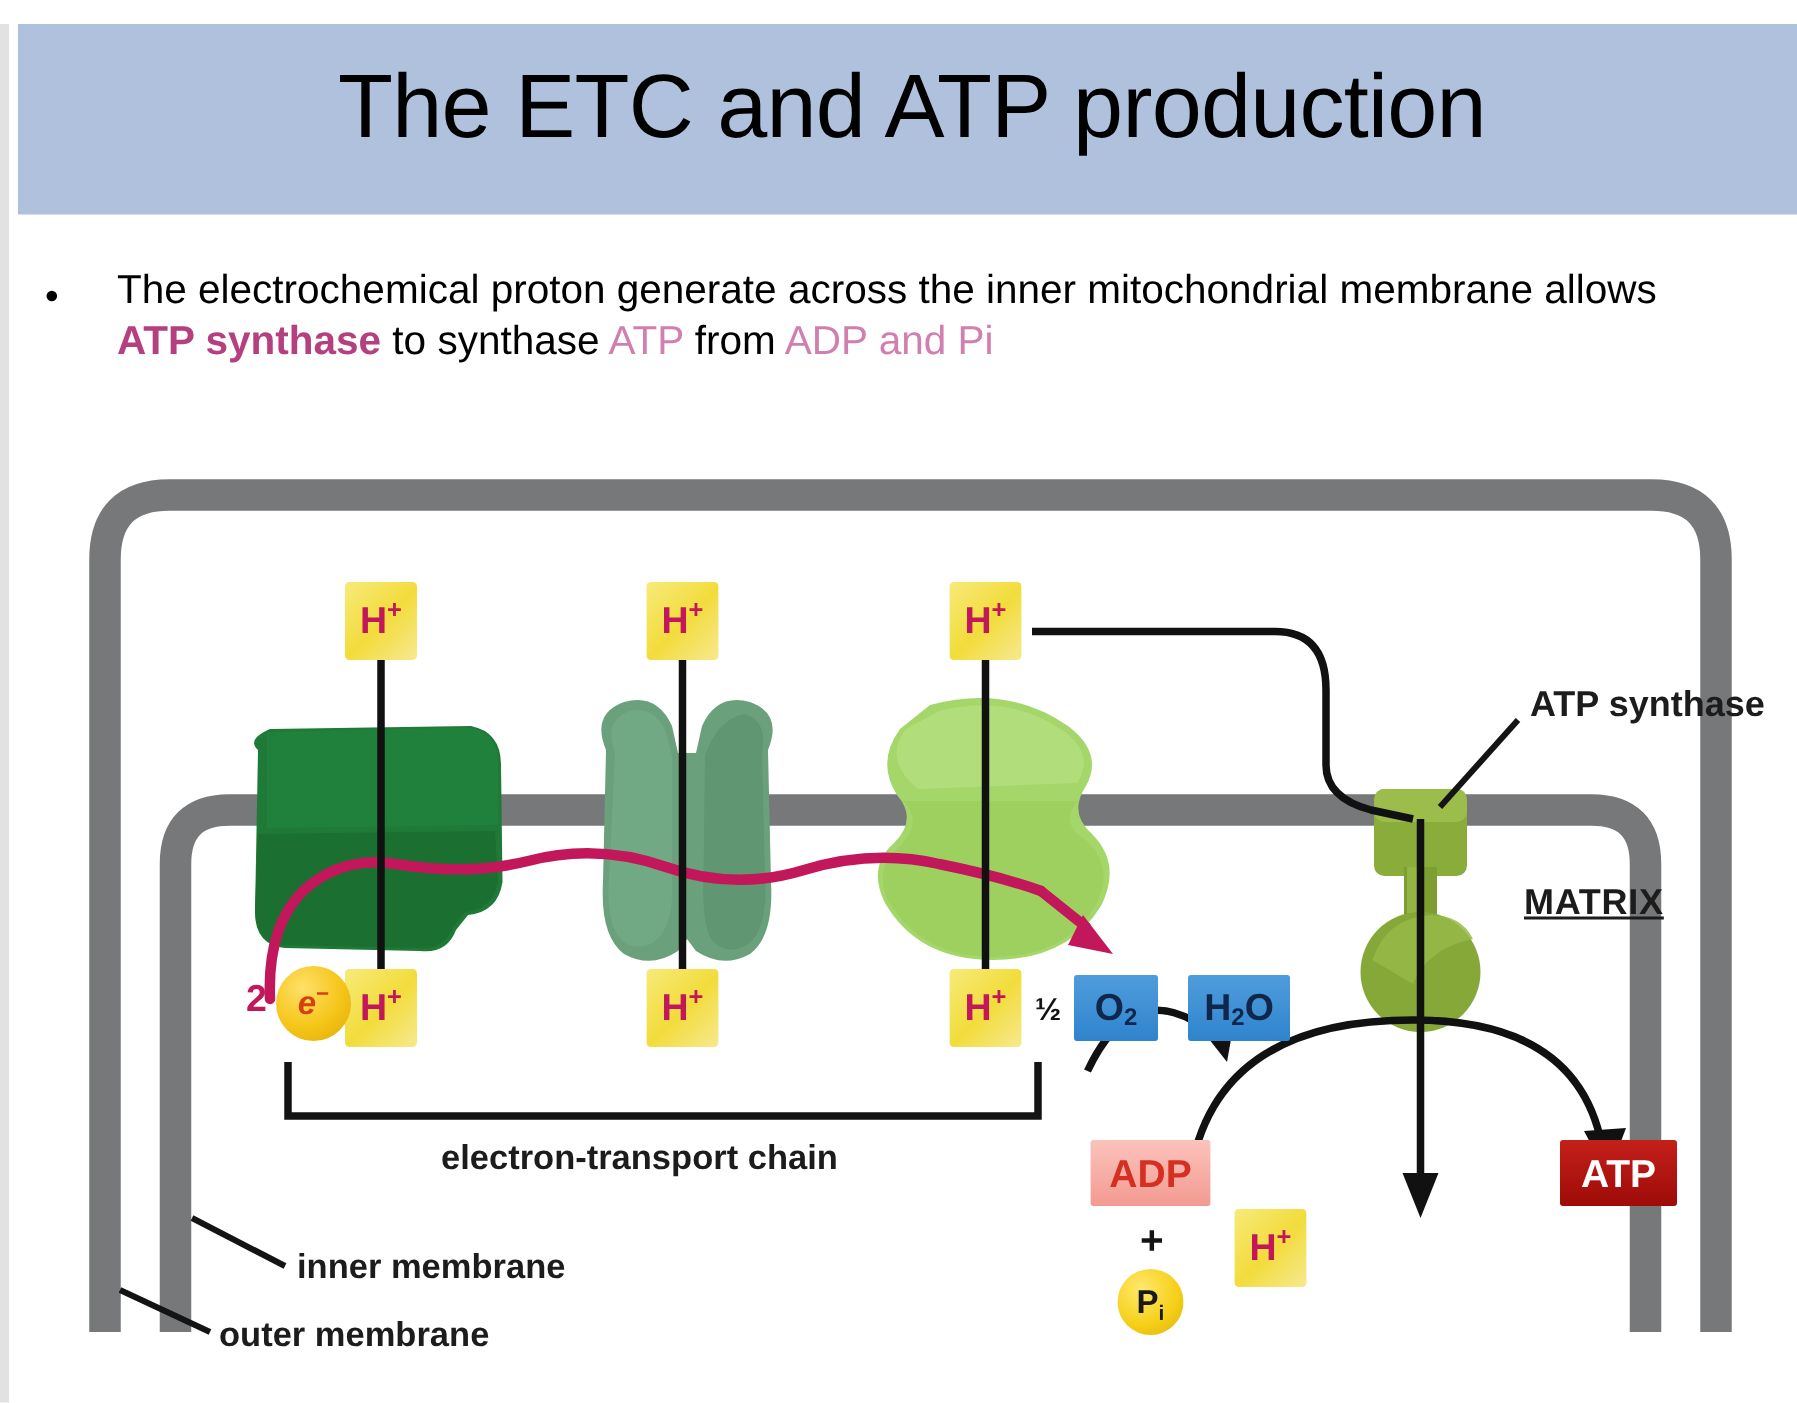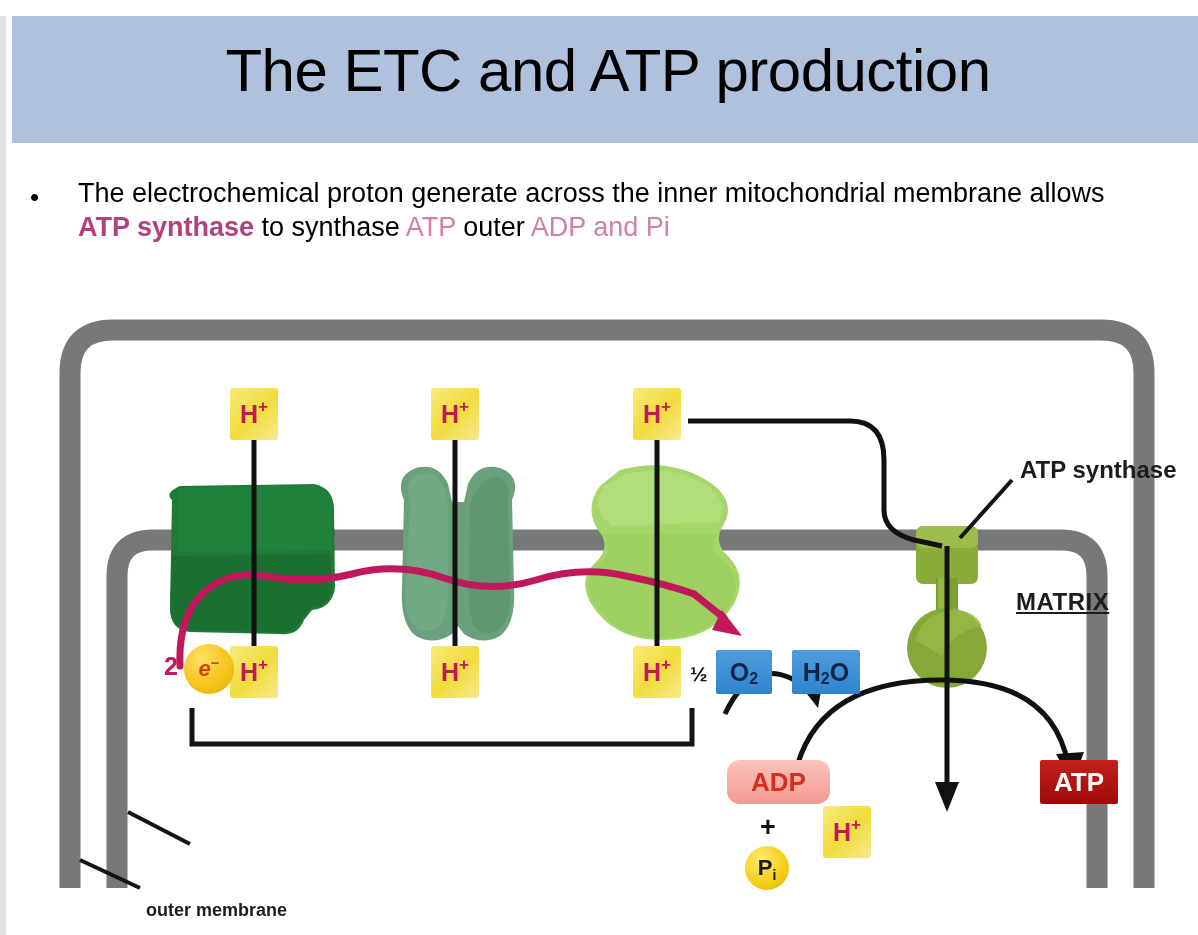--- a/index.html
+++ b/index.html
@@ -97,22 +97,22 @@
     font-size: 25px;
     border-radius: 2px;
     height: 44px;
   }
   .bluebox sub { font-size: 16px; line-height: 0; position: relative; top: 7px; }
   .adpbox {
     background: #f6a8a0;
     background-image: linear-gradient(180deg,#fbc3bc 0%,#f29a91 100%);
     color: #d42f20;
     font-size: 26px;
-    border-radius: 13px;
-    width: 103px; height: 44px;
+    border-radius: 2px;
+    width: 80px; height: 44px;
   }
   .atpbox {
     background: #b5130f;
     background-image: linear-gradient(180deg,#c4201a 0%,#9e0b08 100%);
     color: #ffffff;
     font-size: 26px;
     border-radius: 2px;
     width: 78px; height: 44px;
   }
   .ecircle {
@@ -137,21 +137,21 @@
   .txt-label {
     position: absolute;
     font-weight: bold;
     color: #1c1c1c;
     white-space: nowrap;
   }
   #lbl-atp-synthase { font-size: 24px; }
   #lbl-matrix { font-size: 24px; letter-spacing: 0.5px; }
   #lbl-etc { font-size: 23px; }
   #lbl-inner { font-size: 23px; }
-  #lbl-outer { font-size: 18px; margin-top: 24px; }
+  #lbl-outer { font-size: 23px; }
   .plain-num {
     position: absolute;
     font-weight: bold;
     color: #141414;
     font-size: 21px;
   }
   #two-label {
     position: absolute;
     font-weight: bold;
     color: #c2185b;
@@ -162,21 +162,21 @@
 <body>
 
 <div id="slide">
 
   <div id="title-bar">
     <div id="title-text">The ETC and ATP production</div>
   </div>
 
   <div id="bullet-block">
     <div id="bullet-dot">•</div>
-    <div id="bullet-text"><span>The electrochemical proton generate across the inner mitochondrial membrane allows </span><span class="hi-bold">ATP synthase</span><span> to synthase </span><span class="hi-soft">ATP</span><span> outer </span><span class="hi-soft">ADP and Pi</span></div>
+    <div id="bullet-text"><span>The electrochemical proton generate across the inner mitochondrial membrane allows </span><span class="hi-bold">ATP synthase</span><span> to synthase </span><span class="hi-soft">ATP</span><span> from </span><span class="hi-soft">ADP and Pi</span></div>
   </div>
 
   <div id="diagram">
 
     <svg width="1192" height="620" viewBox="0 0 1192 620">
 
       <g>
         <path d="M 58 600 L 58 85 Q 58 42 101 42 L 1089 42 Q 1132 42 1132 85 L 1132 600" fill="none" stroke="#77787a" stroke-width="21" stroke-linecap="butt"></path>
       </g>
 
@@ -328,16 +328,18 @@
         <span>H</span>
         <sup>+</sup>
       </div>
 
     <div class="lbl atpbox" style="left:1028px; top:472px;">
         <span>ATP</span>
       </div>
 
     <div class="txt-label" id="lbl-atp-synthase" style="left:1008px; top:168px;">ATP synthase</div>
     <div class="txt-label" id="lbl-matrix" style="left:1004px; top:300px;text-decoration:underline;">MATRIX</div>
+    <div class="txt-label" id="lbl-etc" style="left:282px; top:470px;">electron-transport chain</div>
+    <div class="txt-label" id="lbl-inner" style="left:186px; top:543px;">inner membrane</div>
     <div class="txt-label" id="lbl-outer" style="left:134px; top:588px;">outer membrane</div>
 
   </div>
 </div>
 
 </body></html>

